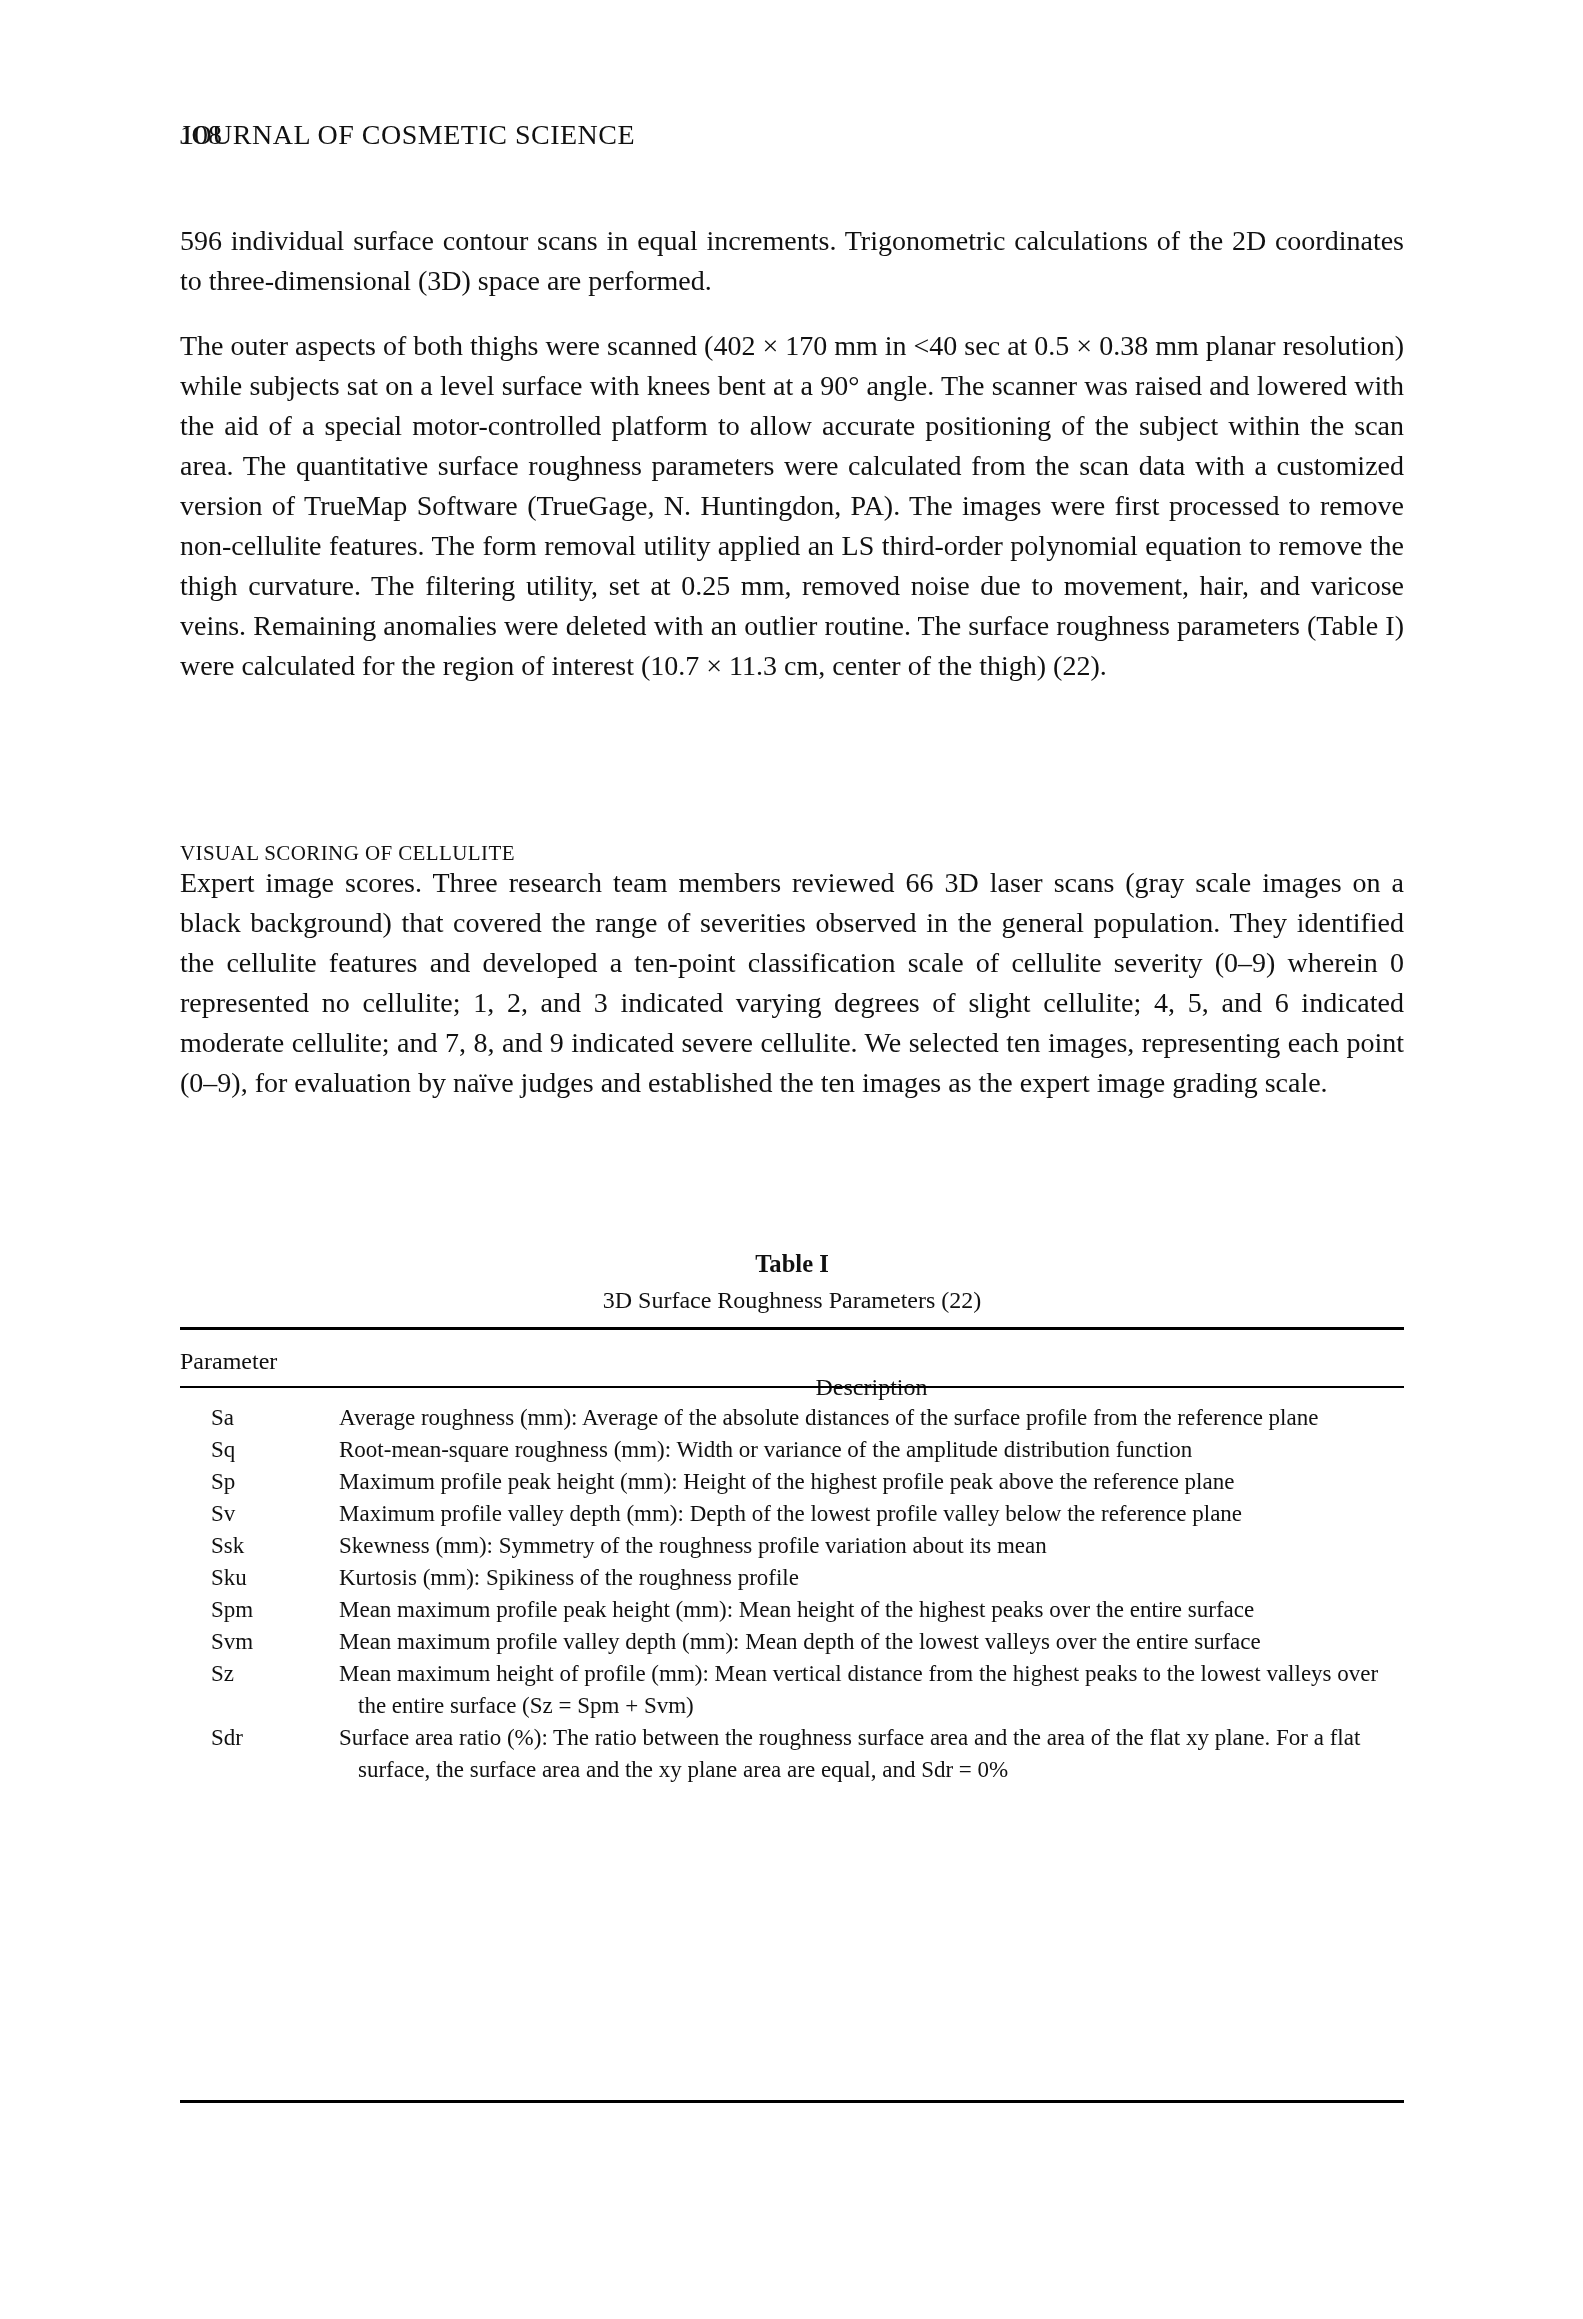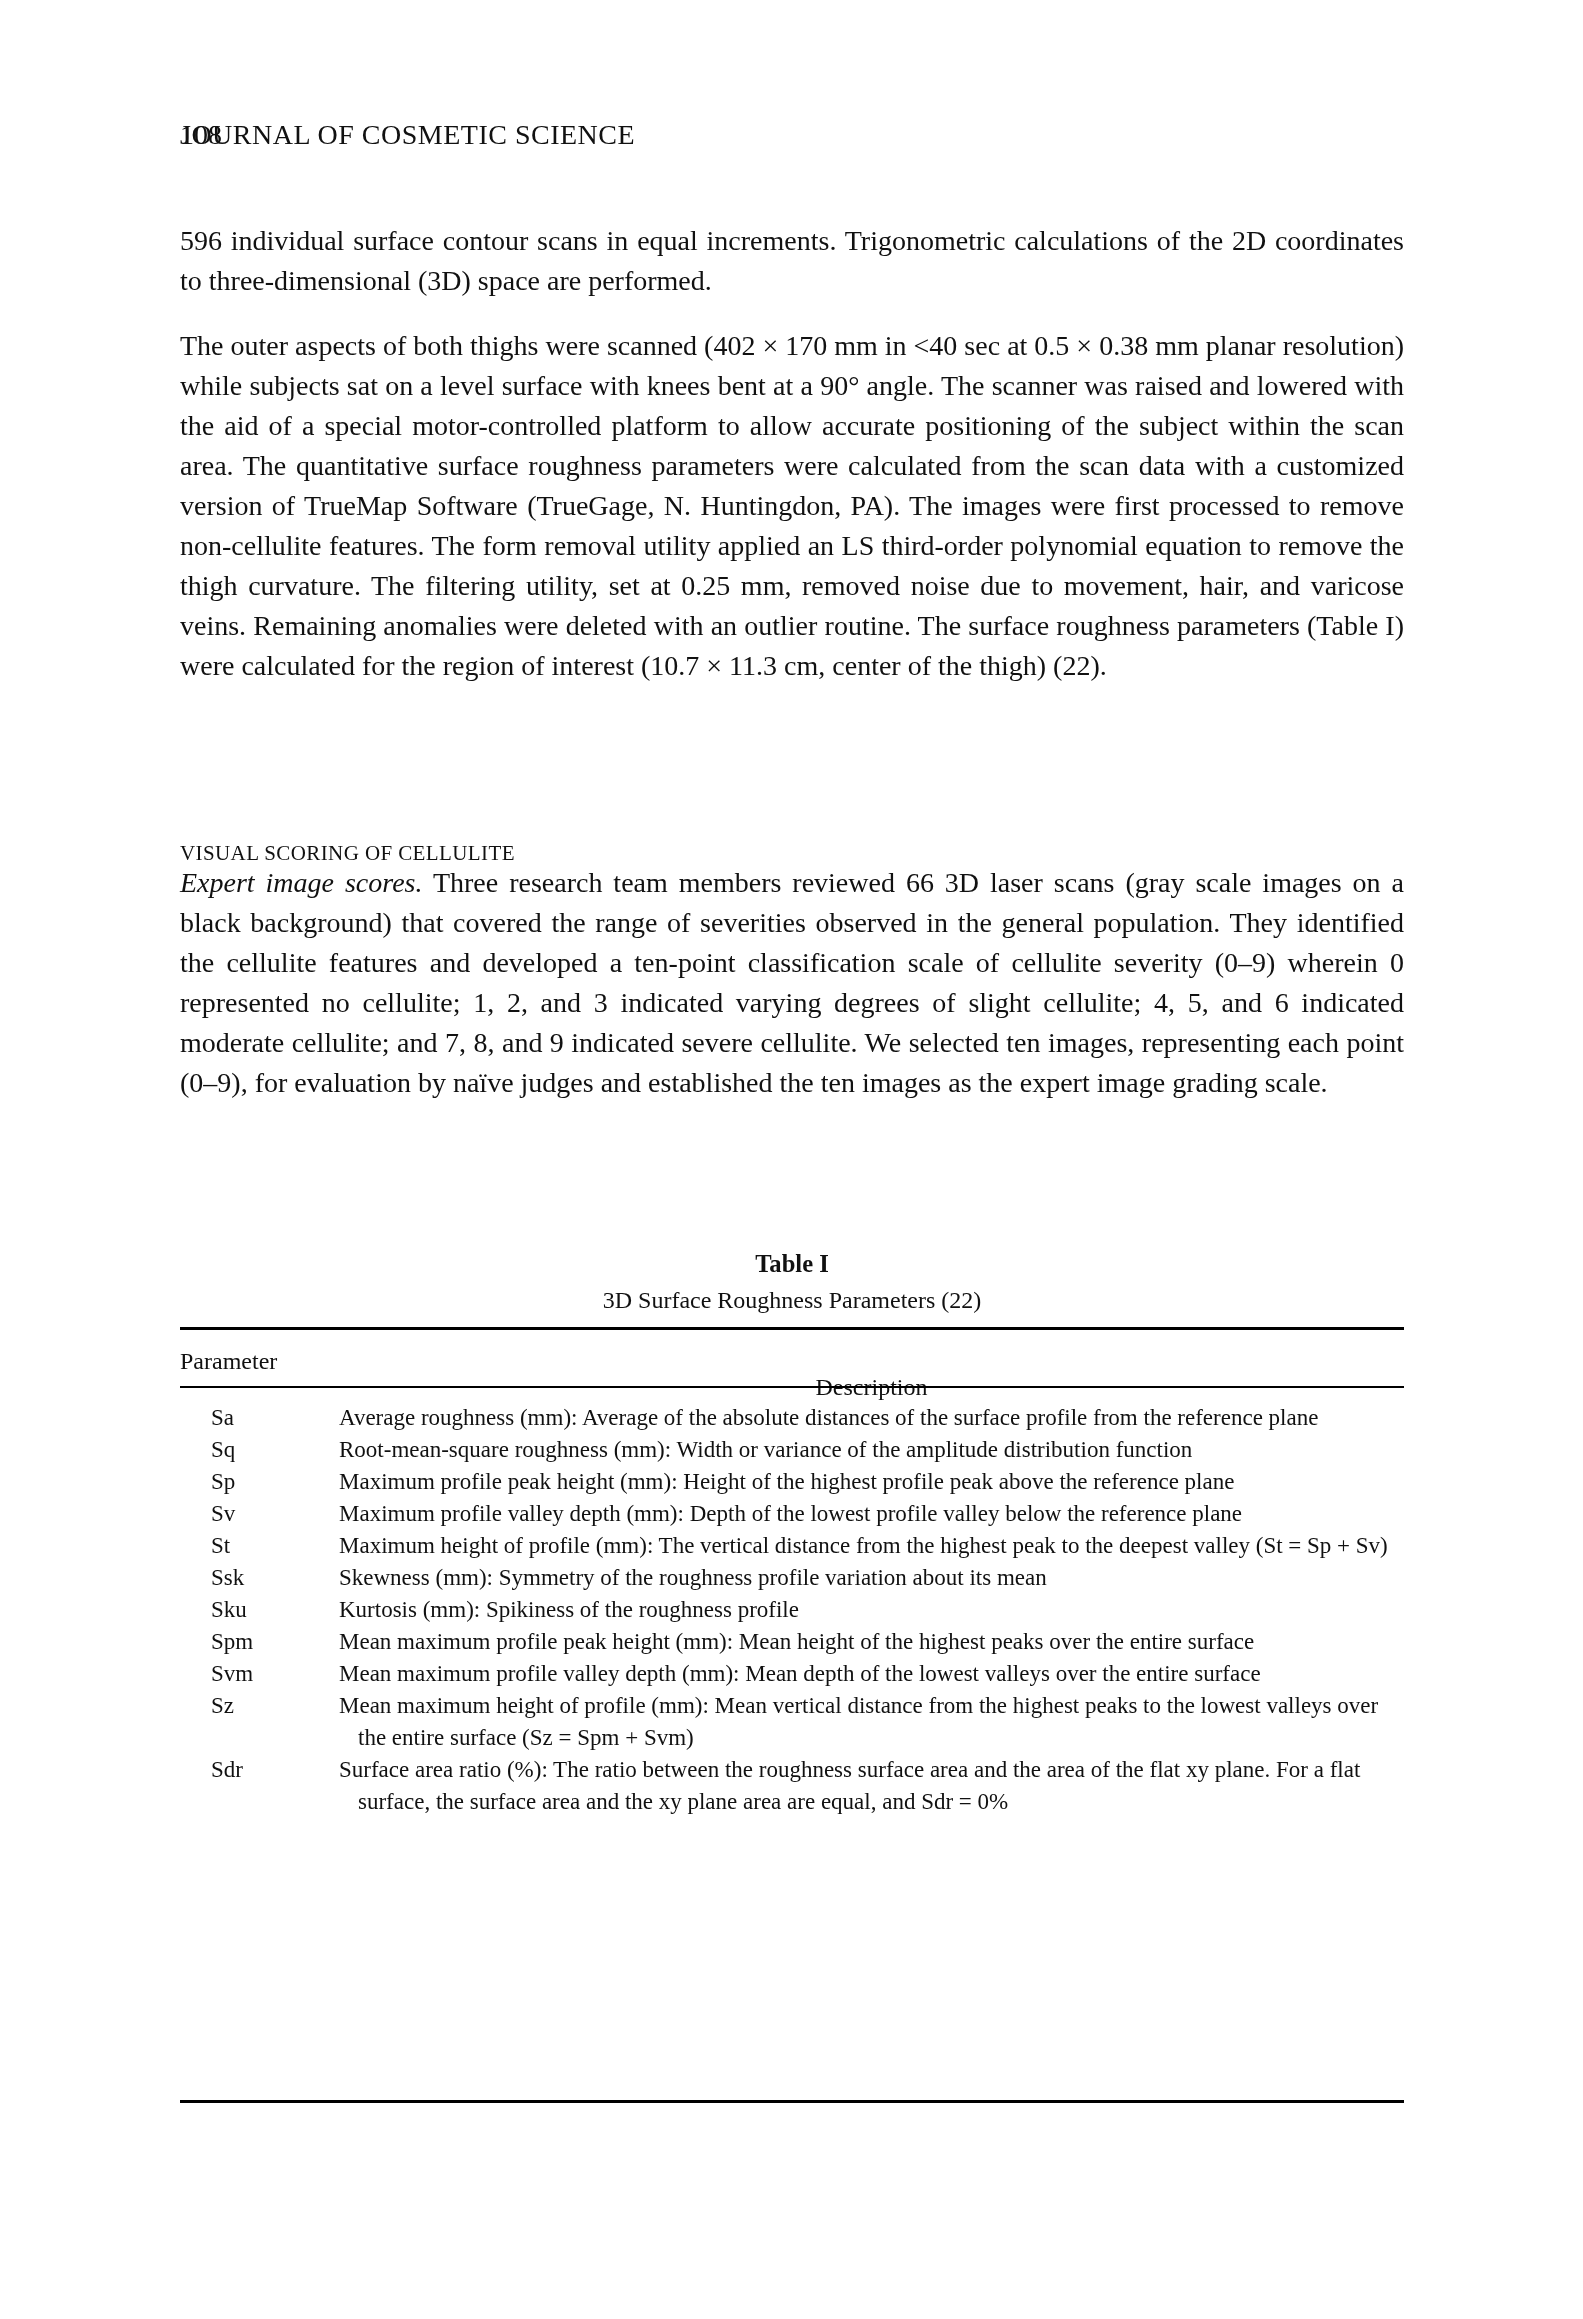--- a/index.html
+++ b/index.html
@@ -10,21 +10,21 @@
   .page { position: absolute; left: 180px; top: 0; width: 1224px; }
   .running-head { position: absolute; top: 114px; left: 0; width: 1224px; height: 42px; }
   .page-number { position: absolute; left: 0; top: 0; font-size: 28px; line-height: 42px; }
   .journal-title { position: absolute; left: 0; right: 0; top: 0; text-align: left; font-size: 28px; line-height: 42px; letter-spacing: 0.5px; }
   .body-text { position: absolute; left: 0; width: 1224px; font-size: 28px; line-height: 40px; text-align: justify; hyphens: manual; }
   .body-text p { margin: 0; }
   .p1 { top: 221px; }
   .p2 { top: 326px; }
   .section-heading { position: absolute; top: 840px; left: 0; font-size: 21px; letter-spacing: 0.4px; line-height: 26.5px; }
   .p3 { top: 863px; }
-  .run-in { font-style: italic; }
+  .run-in { }
   .table-caption { position: absolute; left: 0; width: 1224px; text-align: center; }
   .table-label { top: 1247px; font-size: 24.6px; font-weight: bold; line-height: 34px; }
   .table-title { top: 1283px; font-size: 24px; line-height: 34px; }
   .rule { position: absolute; left: 0; width: 1224px; background: #000; }
   .rule-top { top: 1327px; height: 2.8px; }
   .rule-head { top: 1386px; height: 1.9px; }
   .rule-bottom { top: 2100px; height: 2.8px; }
   .th { position: absolute; top: 1344px; font-size: 24px; line-height: 34px; }
   .th-param { left: 0; }
   .th-desc { left: 159px; width: 1065px; text-align: center; margin-top: 26px; }
@@ -76,24 +76,20 @@
       </div>
     <div class="row">
         <div class="cell-param">Sp</div>
         <div class="cell-desc">Maximum profile peak height (mm): Height of the highest profile peak above the reference plane</div>
       </div>
     <div class="row">
         <div class="cell-param">Sv</div>
         <div class="cell-desc">Maximum profile valley depth (mm): Depth of the lowest profile valley below the reference plane</div>
       </div>
     <div class="row">
-        <div class="cell-param">St</div>
-        <div class="cell-desc">Maximum height of profile (mm): The vertical distance from the highest peak to the deepest valley (St = Sp + Sv)</div>
-      </div>
-    <div class="row">
         <div class="cell-param">Ssk</div>
         <div class="cell-desc">Skewness (mm): Symmetry of the roughness profile variation about its mean</div>
       </div>
     <div class="row">
         <div class="cell-param">Sku</div>
         <div class="cell-desc">Kurtosis (mm): Spikiness of the roughness profile</div>
       </div>
     <div class="row">
         <div class="cell-param">Spm</div>
         <div class="cell-desc">Mean maximum profile peak height (mm): Mean height of the highest peaks over the entire surface</div>

